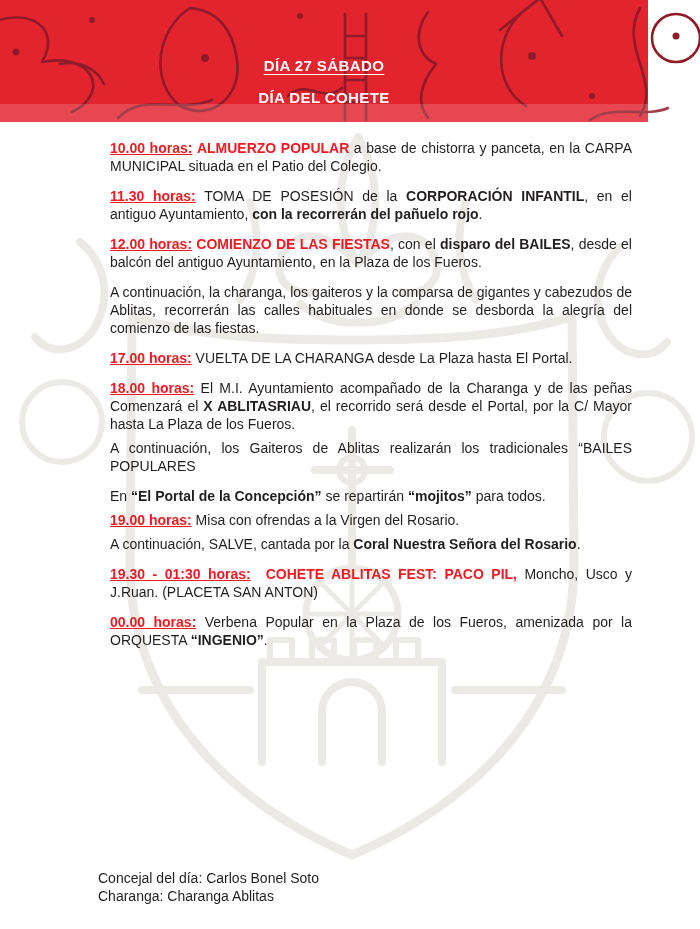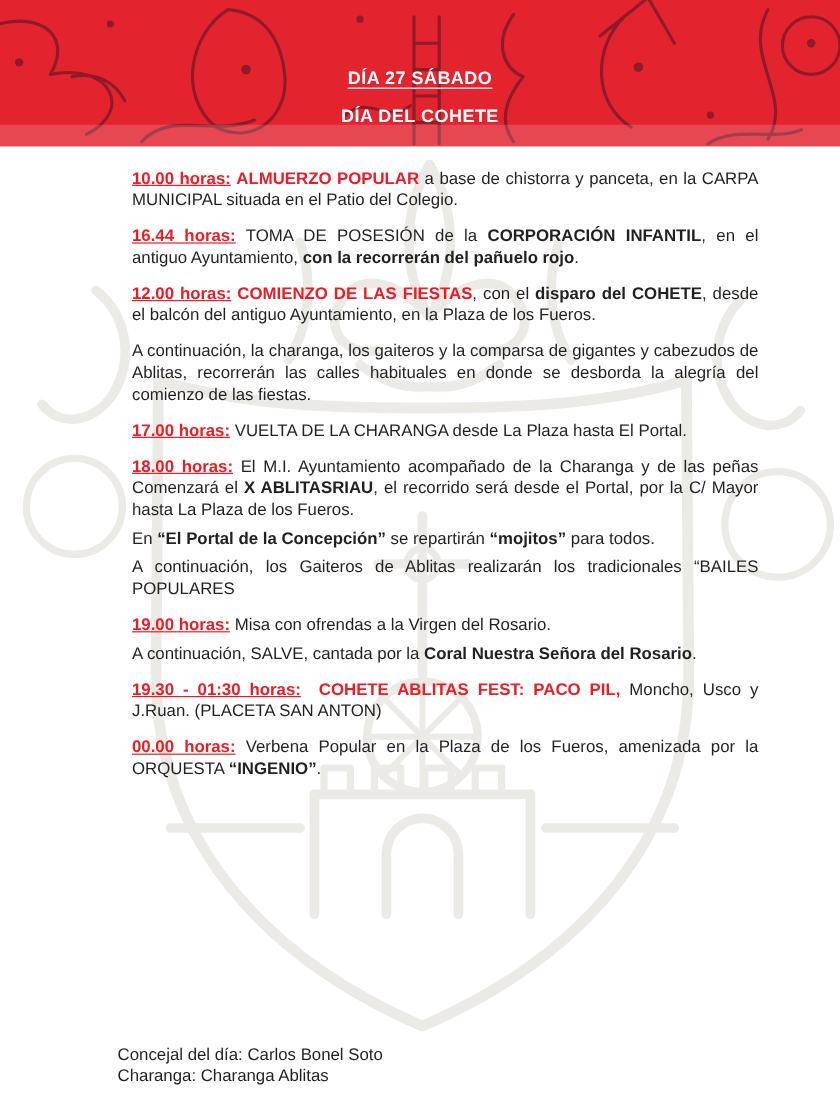--- a/index.html
+++ b/index.html
@@ -2,21 +2,21 @@
 <html style="--accent: #ed1c24; --body-text: #221f20; --header-bg: #e3242f;"><head>
 <meta charset="utf-8">
 <style>
   html,body{margin:0;padding:0;background:#ffffff;}
   .page{
     position:relative;width:700px;height:929px;background:#ffffff;
     overflow:hidden;font-family:"Liberation Sans","DejaVu Sans",sans-serif;
   }
   
   .header{
-    position:absolute;top:0;left:0;width:700px;height:122px;
+    position:absolute;top:0;left:0;width:648px;height:122px;
     background:var(--header-bg,#e3242f);
   }
   .header svg{position:absolute;top:0;left:0;}
   .header-title,.header-subtitle{
     position:absolute;left:0;width:100%;text-align:center;
     color:#ffffff;font-weight:bold;font-size:15px;letter-spacing:.4px;
     z-index:3;
   }
   .header-title{top:57px;text-decoration:underline;text-underline-offset:3px;}
   .header-subtitle{top:89px;}
@@ -102,27 +102,27 @@
       <path d="M590,120 C612,104 646,118 668,108"></path>
       <path d="M60,64 C80,60 96,68 104,84"></path>
       <rect x="0" y="104" width="700" height="18" fill="#ffffff" opacity="0.16" stroke="none"></rect>
     </svg>
     <div class="header-title">DÍA 27 SÁBADO</div>
     <div class="header-subtitle">DÍA DEL COHETE</div>
   </div>
 
   <div class="content">
       <div class="para"><span class="seg-time">10.00 horas:</span><span class="seg-normal"> </span><span class="seg-redbold">ALMUERZO POPULAR</span><span class="seg-normal"> a base de chistorra y panceta, en la CARPA MUNICIPAL situada en el Patio del Colegio.</span></div>
-      <div class="para"><span class="seg-time">16.44 horas:</span><span class="seg-normal"> TOMA DE POSESIÓN de la </span><span class="seg-bold">CORPORACIÓN INFANTIL</span><span class="seg-normal">, en el antiguo Ayuntamiento, </span><span class="seg-bold">con la recorrerán del pañuelo rojo</span><span class="seg-normal">.</span></div>
-      <div class="para"><span class="seg-time">12.00 horas:</span><span class="seg-normal"> </span><span class="seg-redbold">COMIENZO DE LAS FIESTAS</span><span class="seg-normal">, con el </span><span class="seg-bold">disparo del COHETE</span><span class="seg-normal">, desde el balcón del antiguo Ayuntamiento, en la Plaza de los Fueros.</span></div>
+      <div class="para"><span class="seg-time">11.30 horas:</span><span class="seg-normal"> TOMA DE POSESIÓN de la </span><span class="seg-bold">CORPORACIÓN INFANTIL</span><span class="seg-normal">, en el antiguo Ayuntamiento, </span><span class="seg-bold">con la recorrerán del pañuelo rojo</span><span class="seg-normal">.</span></div>
+      <div class="para"><span class="seg-time">12.00 horas:</span><span class="seg-normal"> </span><span class="seg-redbold">COMIENZO DE LAS FIESTAS</span><span class="seg-normal">, con el </span><span class="seg-bold">disparo del BAILES</span><span class="seg-normal">, desde el balcón del antiguo Ayuntamiento, en la Plaza de los Fueros.</span></div>
       <div class="para"><span class="seg-normal">A continuación, la charanga, los gaiteros y la comparsa de gigantes y cabezudos de Ablitas, recorrerán las calles habituales en donde se desborda la alegría del comienzo de las fiestas.</span></div>
       <div class="para"><span class="seg-time">17.00 horas:</span><span class="seg-normal"> VUELTA DE LA CHARANGA desde La Plaza hasta El Portal.</span></div>
       <div class="para tight"><span class="seg-time">18.00 horas:</span><span class="seg-normal"> El M.I. Ayuntamiento acompañado de la Charanga y de las peñas Comenzará el </span><span class="seg-bold">X ABLITASRIAU</span><span class="seg-normal">, el recorrido será desde el Portal, por la C/ Mayor hasta La Plaza de los Fueros.</span></div>
+      <div class="para"><span class="seg-normal">A continuación, los Gaiteros de Ablitas realizarán los tradicionales “BAILES POPULARES</span></div>
       <div class="para tight"><span class="seg-normal">En </span><span class="seg-bold">“El Portal de la Concepción”</span><span class="seg-normal"> se repartirán </span><span class="seg-bold">“mojitos”</span><span class="seg-normal"> para todos.</span></div>
-      <div class="para"><span class="seg-normal">A continuación, los Gaiteros de Ablitas realizarán los tradicionales “BAILES POPULARES</span></div>
       <div class="para tight"><span class="seg-time">19.00 horas:</span><span class="seg-normal"> Misa con ofrendas a la Virgen del Rosario.</span></div>
       <div class="para"><span class="seg-normal">A continuación, SALVE, cantada por la </span><span class="seg-bold">Coral Nuestra Señora del Rosario</span><span class="seg-normal">.</span></div>
       <div class="para"><span class="seg-time">19.30 - 01:30 horas:</span><span class="seg-normal"> </span><span class="seg-redbold">&nbsp;COHETE ABLITAS FEST: PACO PIL,</span><span class="seg-normal"> Moncho, Usco y J.Ruan. (PLACETA SAN ANTON)</span></div>
       <div class="para"><span class="seg-time">00.00 horas:</span><span class="seg-normal"> Verbena Popular en la Plaza de los Fueros, amenizada por la ORQUESTA </span><span class="seg-bold">“INGENIO”</span><span class="seg-normal">.</span></div>
     </div>
 
   <div class="footer">
     <div>Concejal del día: Carlos Bonel Soto</div>
     <div>Charanga: Charanga Ablitas</div>
   </div>

